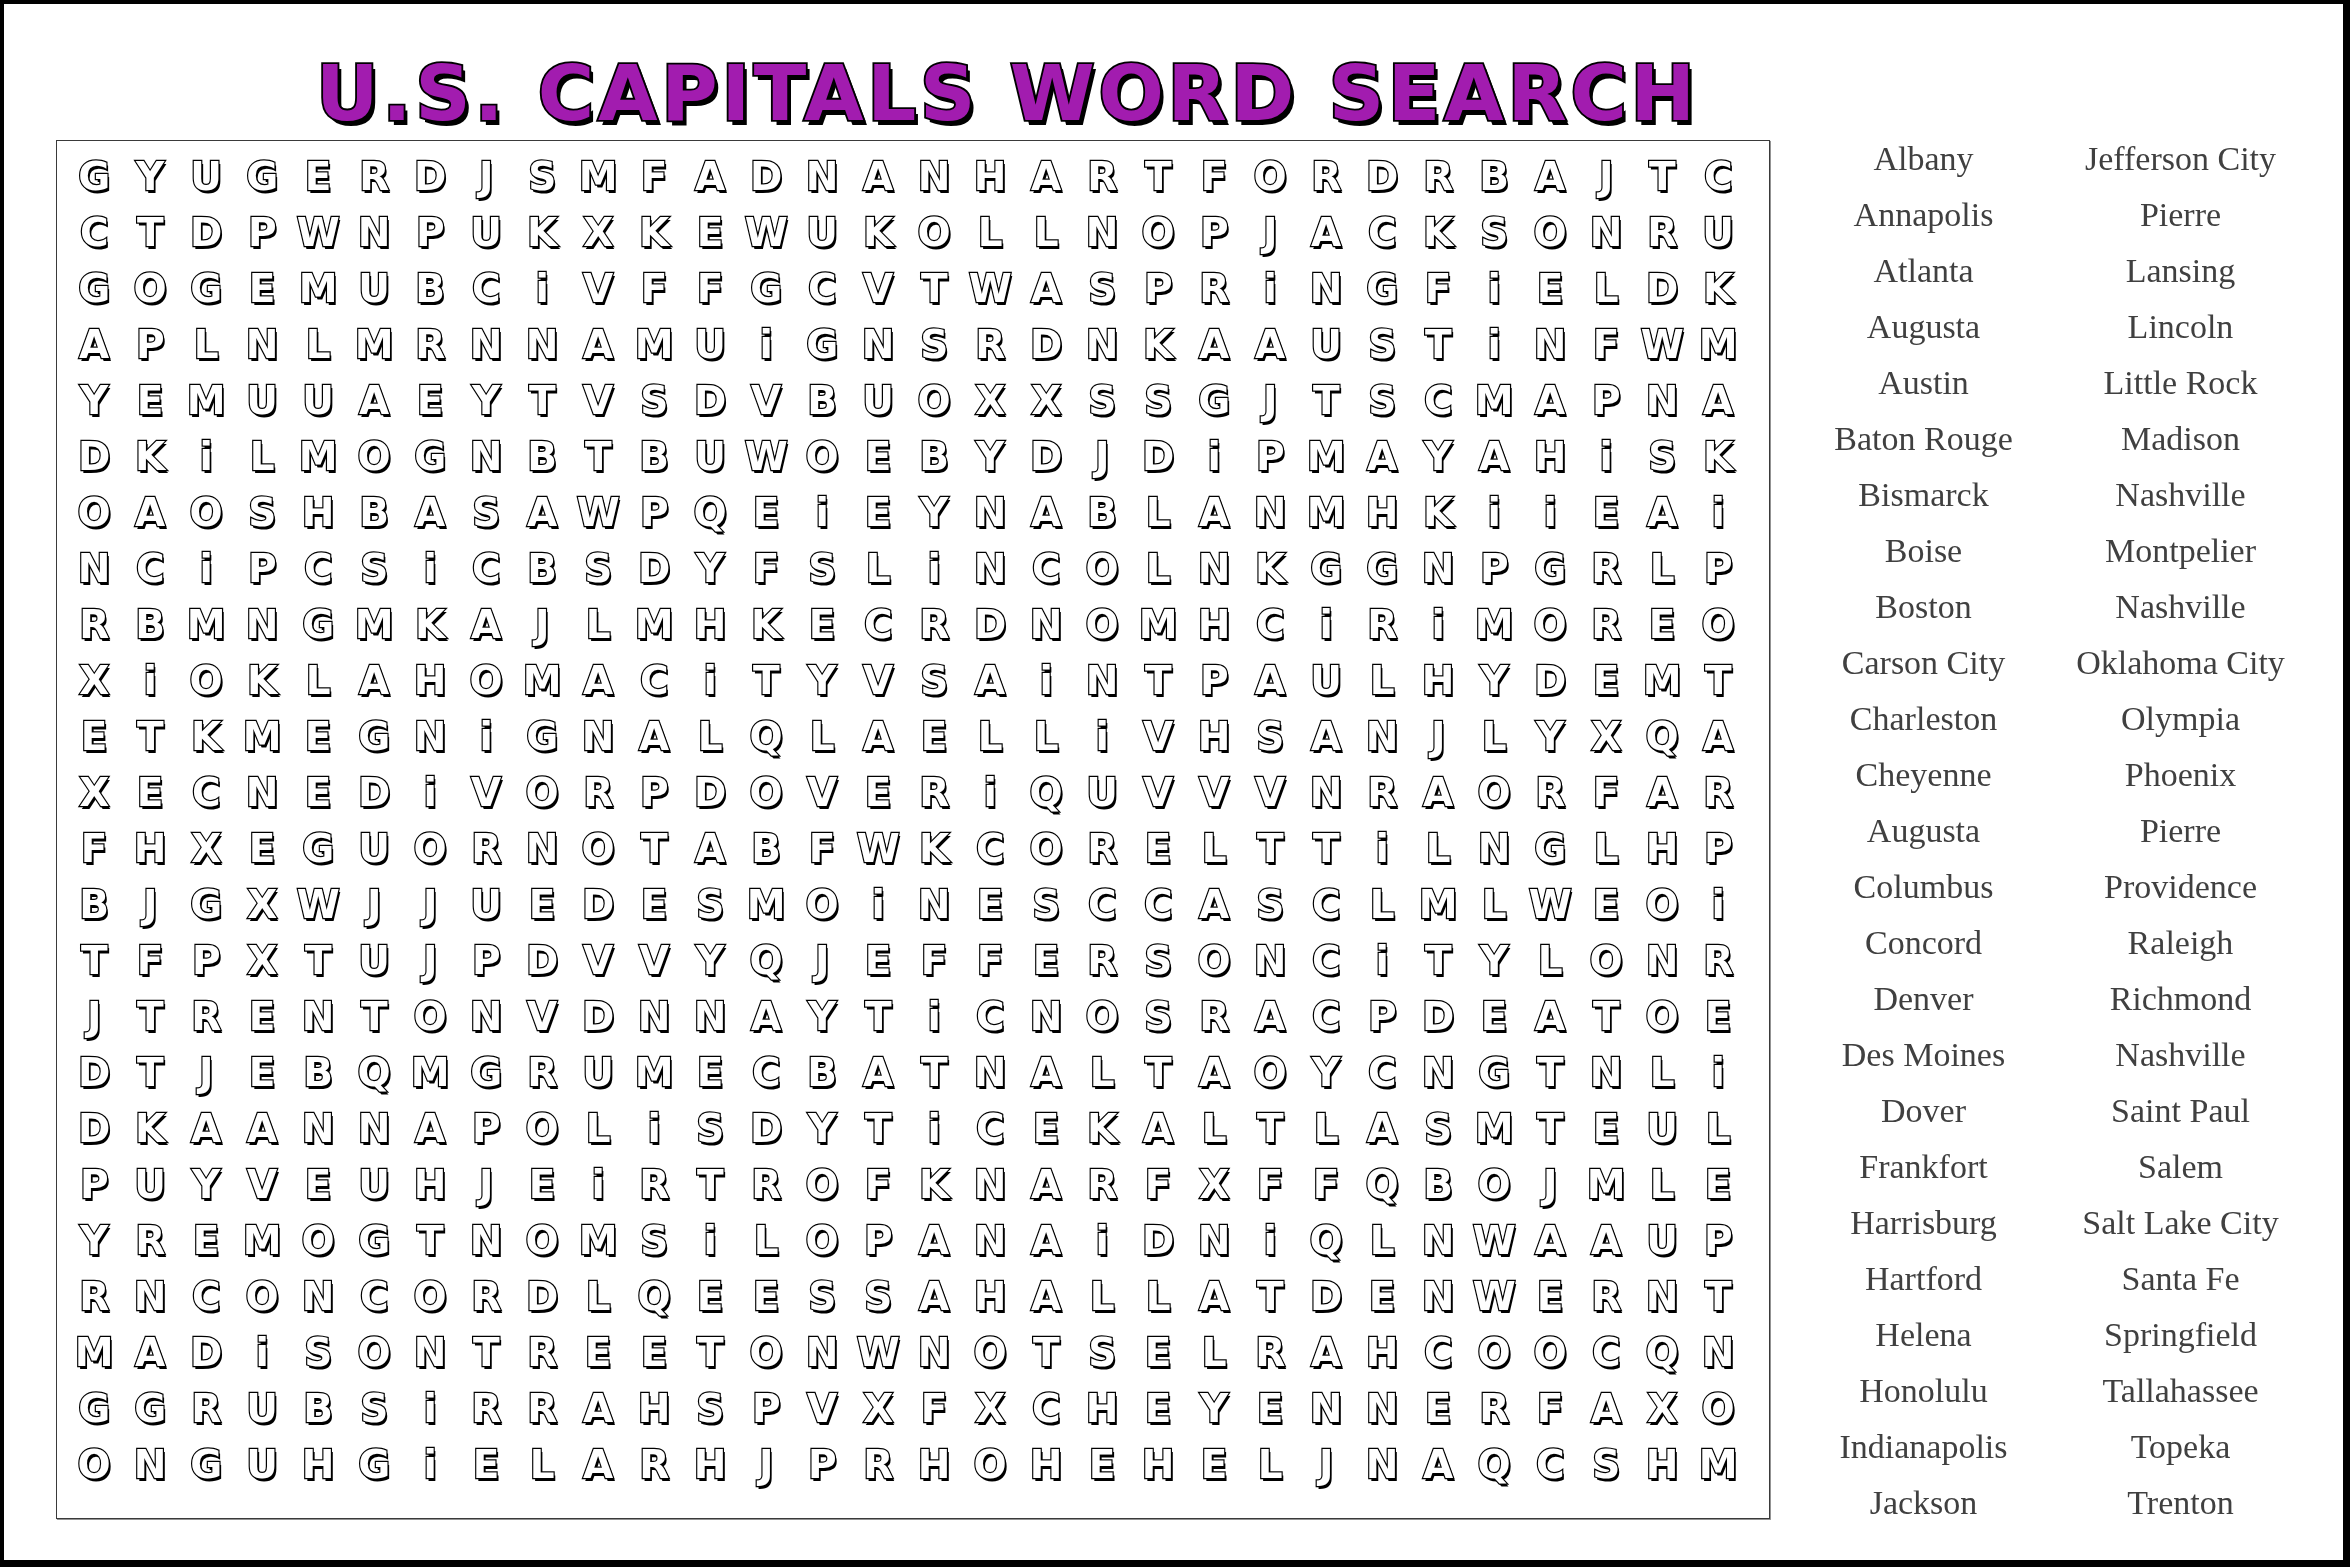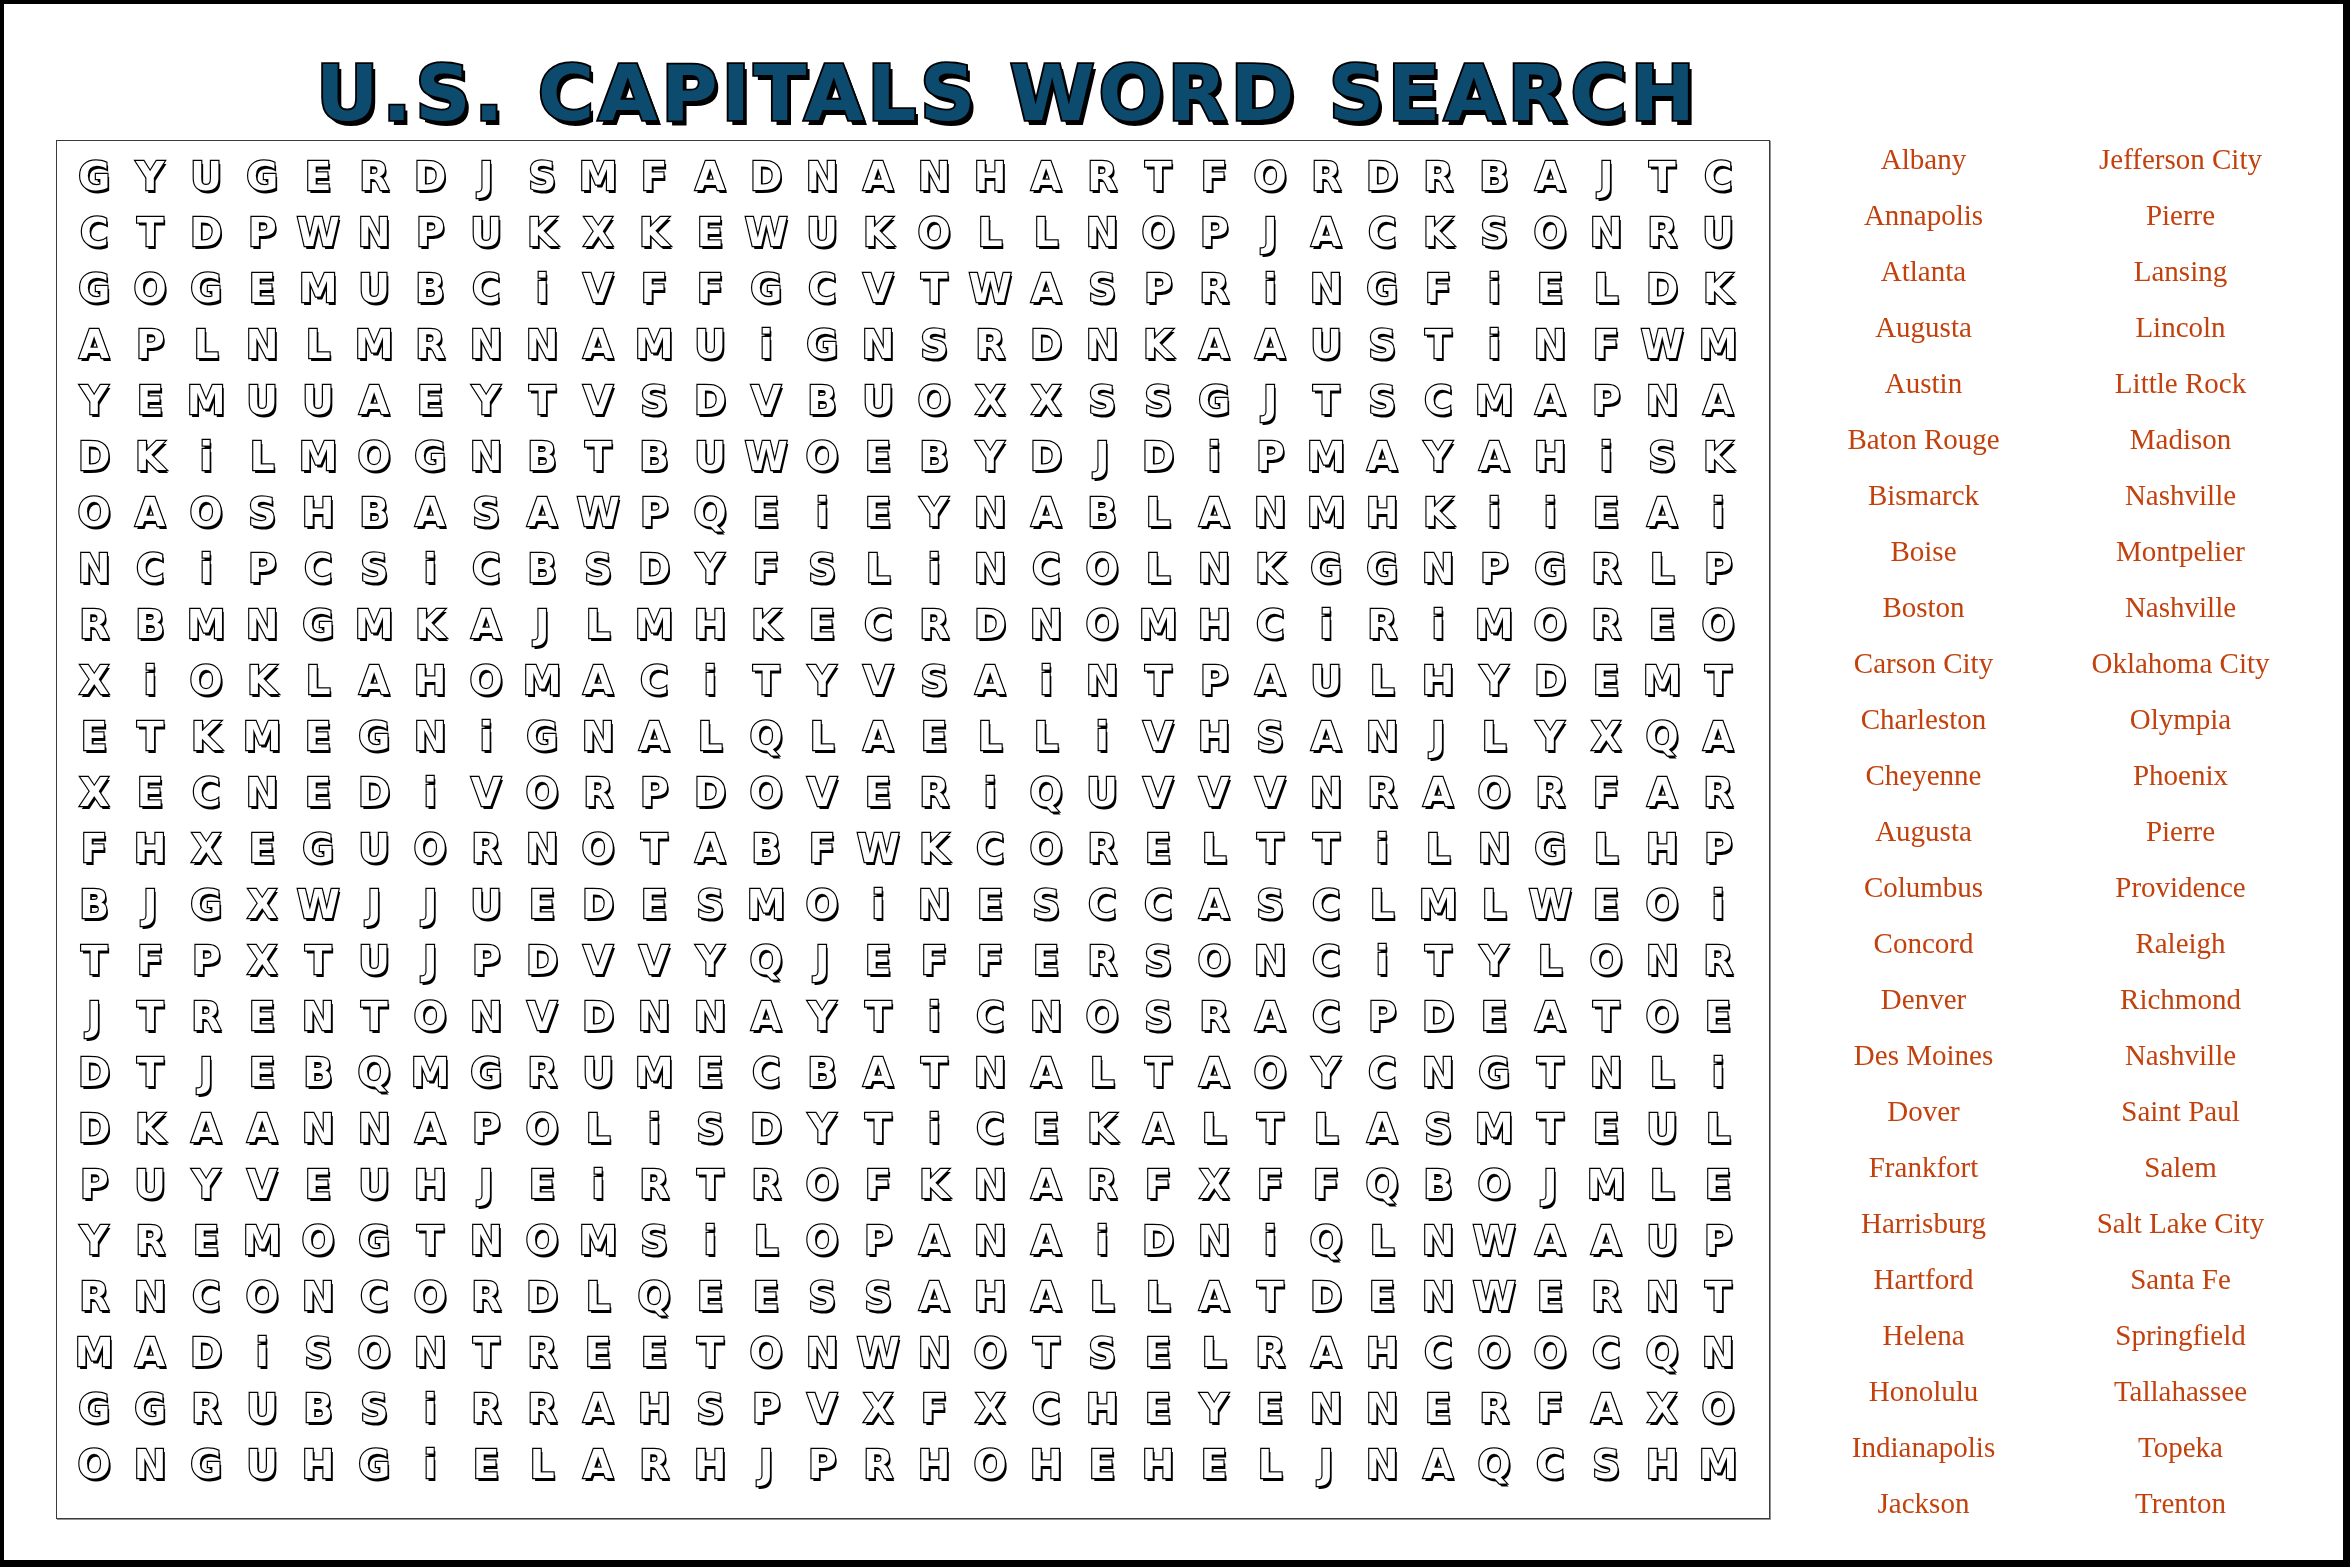--- a/index.html
+++ b/index.html
@@ -31,21 +31,21 @@
     left: 312px;
     top: 44px;
     width: 1194px;
     height: 92px;
     text-align: center;
     font-family: "DejaVu Sans", sans-serif;
     font-weight: bold;
     font-size: 77px;
     line-height: 92px;
     letter-spacing: 3.7px;
-    color: #0c4a6e;
+    color: #a21caf;
     -webkit-text-stroke: 3.7px #000;
     paint-order: stroke fill;
     text-shadow: 3.7px 4.6px 0 #000;
     white-space: nowrap;
   }
   .grid-box {
     position: absolute;
     left: 52px;
     top: 136px;
     width: 1714px;
@@ -85,22 +85,22 @@
     display: grid;
     grid-template-columns: 257px 257px;
     grid-auto-flow: column;
     grid-template-rows: repeat(25, 56px);
   }
   .word {
     display: flex;
     align-items: center;
     justify-content: center;
     font-family: "Liberation Serif", serif;
-    font-size: 29px;
-    color: #c2410c;
+    font-size: 34px;
+    color: #404040;
     white-space: nowrap;
   }
 </style>
 </head>
 <body>
 
 <div class="page-frame">
   <div class="title">U.S. CAPITALS WORD SEARCH</div>
 
   <div class="grid-box">

